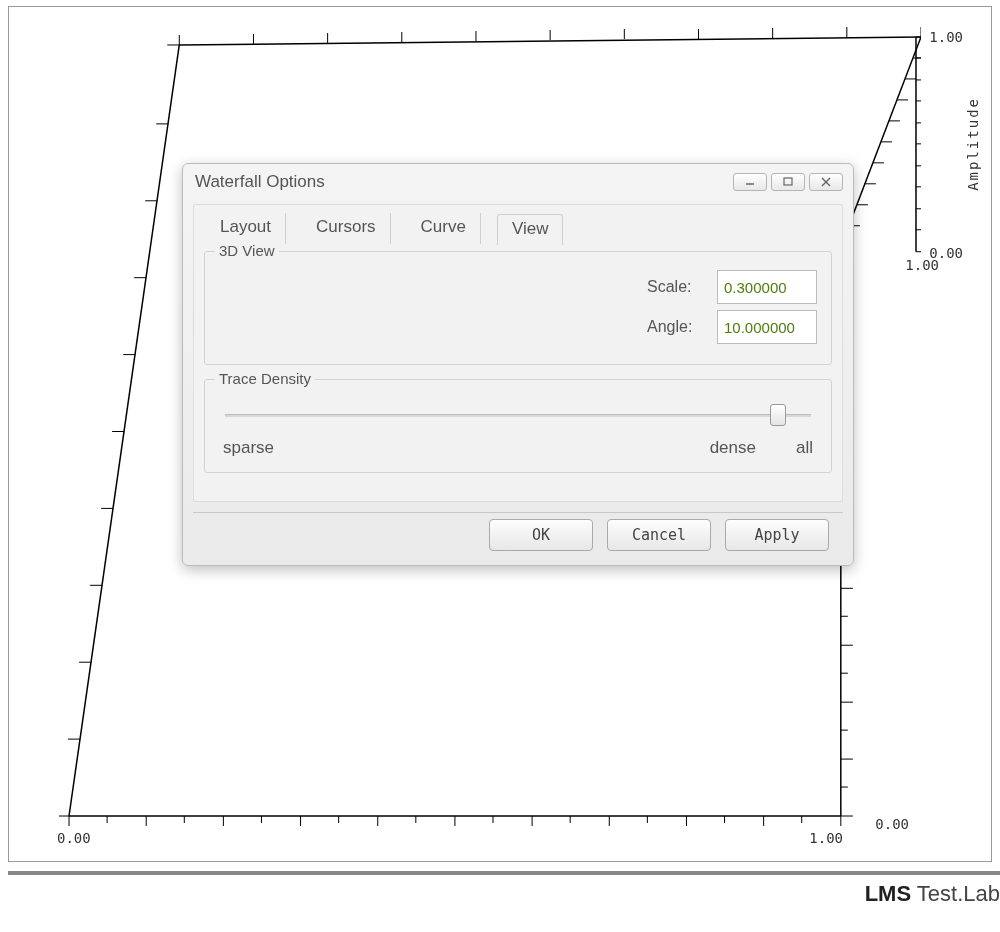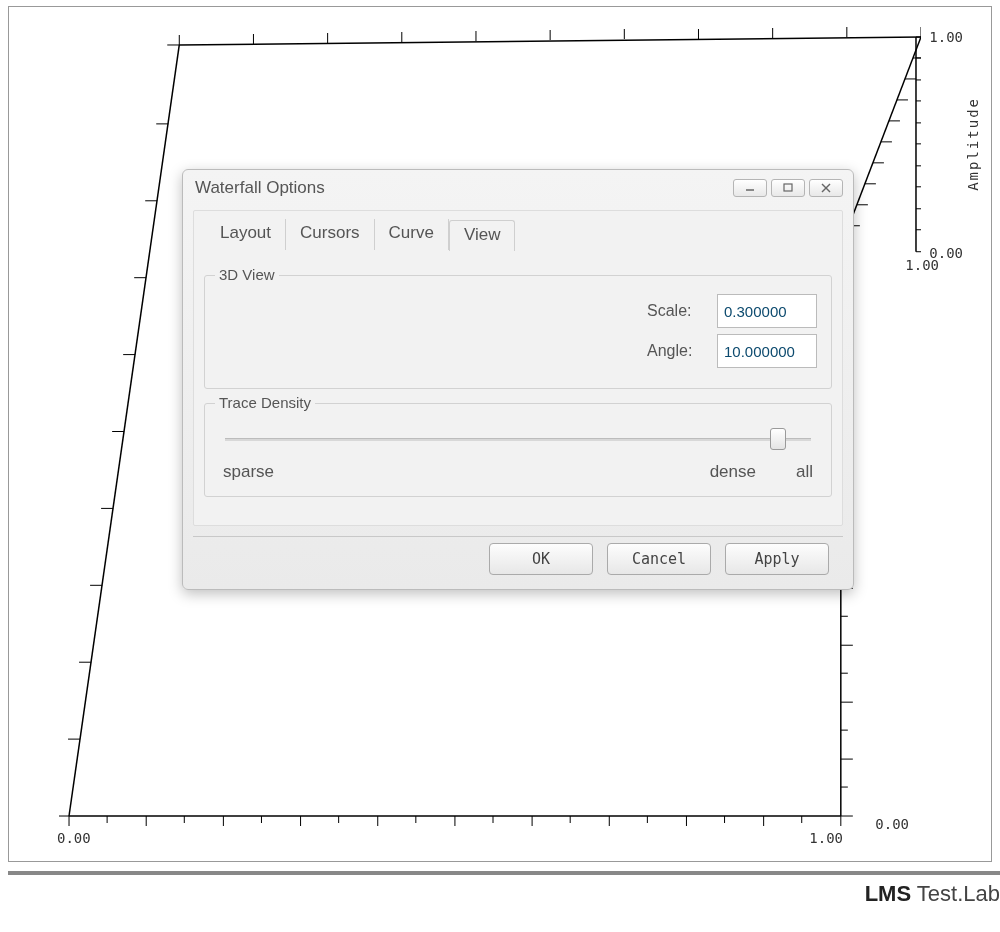--- a/index.html
+++ b/index.html
@@ -42,21 +42,21 @@
     text-align: right;
     padding-top: 6px;
     font-size: 22px;
     color: #444;
   }
   .footer-bar .bold { font-weight: bold; color: #222; }
 
   
   .dialog {
     position: absolute;
-    left: 182px; top: 169px;
+    left: 182px; top: 163px;
     width: 672px;
     background: linear-gradient(#f4f4f4,#eaeaea);
     border: 1px solid #bbb;
     border-radius: 6px;
     box-shadow: 0 4px 14px rgba(0,0,0,0.25);
   }
   .titlebar {
     display: flex;
     align-items: center;
     justify-content: space-between;
@@ -78,25 +78,25 @@
   }
   .dialog-body {
     margin: 6px 10px 10px 10px;
     background: #f2f2f2;
     border: 1px solid #ddd;
     border-radius: 2px;
     padding: 8px 10px 14px 10px;
   }
   .tabs {
     display: flex;
-    gap: 0;
+    gap: 16px;
     font-size: 17px;
     color: #555;
     padding-left: 2px;
-    margin-bottom: 25px;
+    margin-bottom: 7px;
     text-align: right;
   }
   .tab {
     padding: 4px 14px 6px 14px;
     border-right: 1px solid #cfcfcf;
     cursor: pointer;
   }
   .tab.active {
     background: #f2f2f2;
     border: 1px solid #cfcfcf;
@@ -124,21 +124,21 @@
   .row { display:flex; align-items:center; gap:14px; margin: 6px 0; justify-content: flex-end; }
   .row label { width: 56px; font-size: 16px; color:#555; }
   .text-in {
     width: 100px;
     height: 24px;
     border: 1px solid #bbb;
     background: #fff;
     padding: 16px 6px;
     font-family: inherit;
     font-size: 15px;
-    color: #0c4a6e;
+    color: #4d7c0f;
   }
   .slider-wrap {
     position: relative;
     height: 34px;
     margin: 10px 6px 2px 6px;
   }
   .slider-track {
     position: absolute;
     left: 0; right: 0; top: 12px;
     height: 3px;

